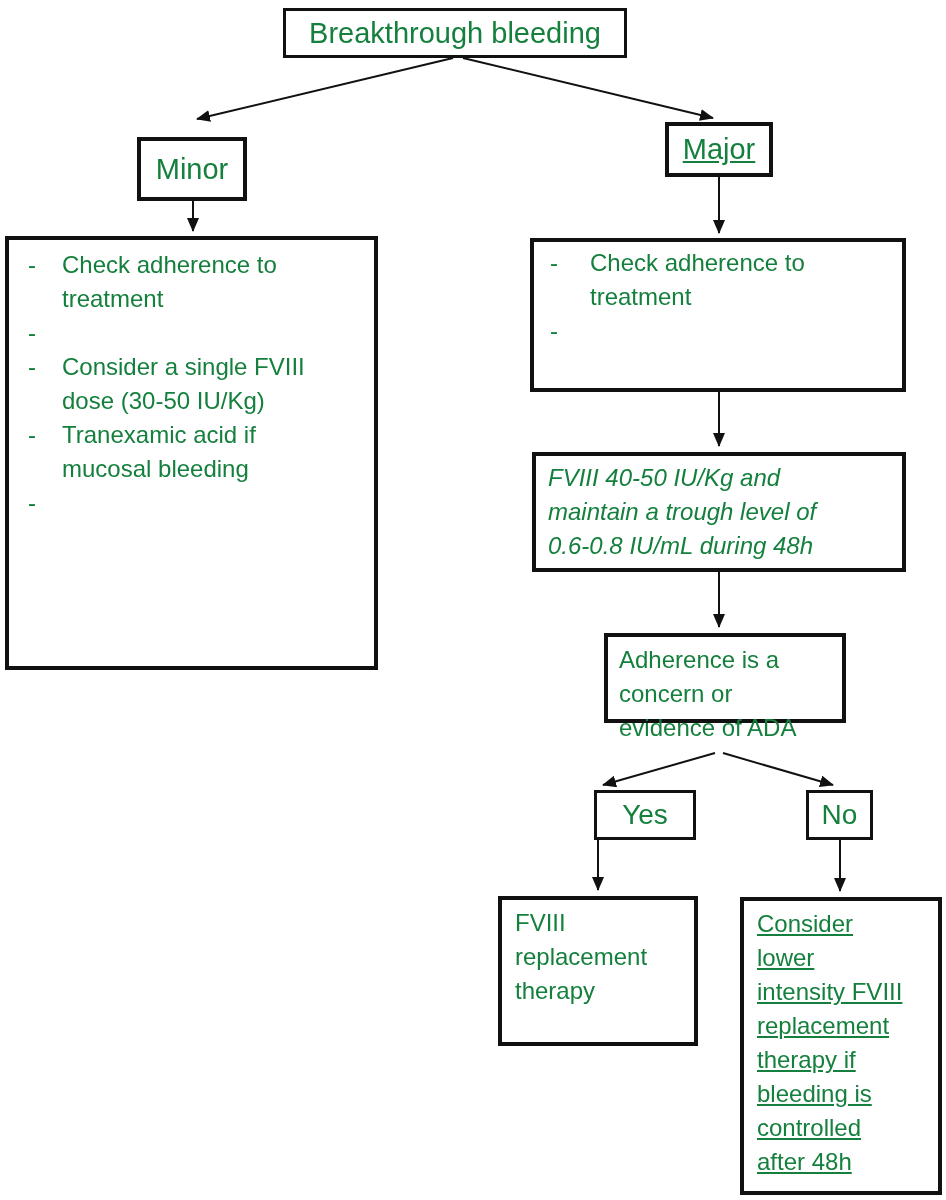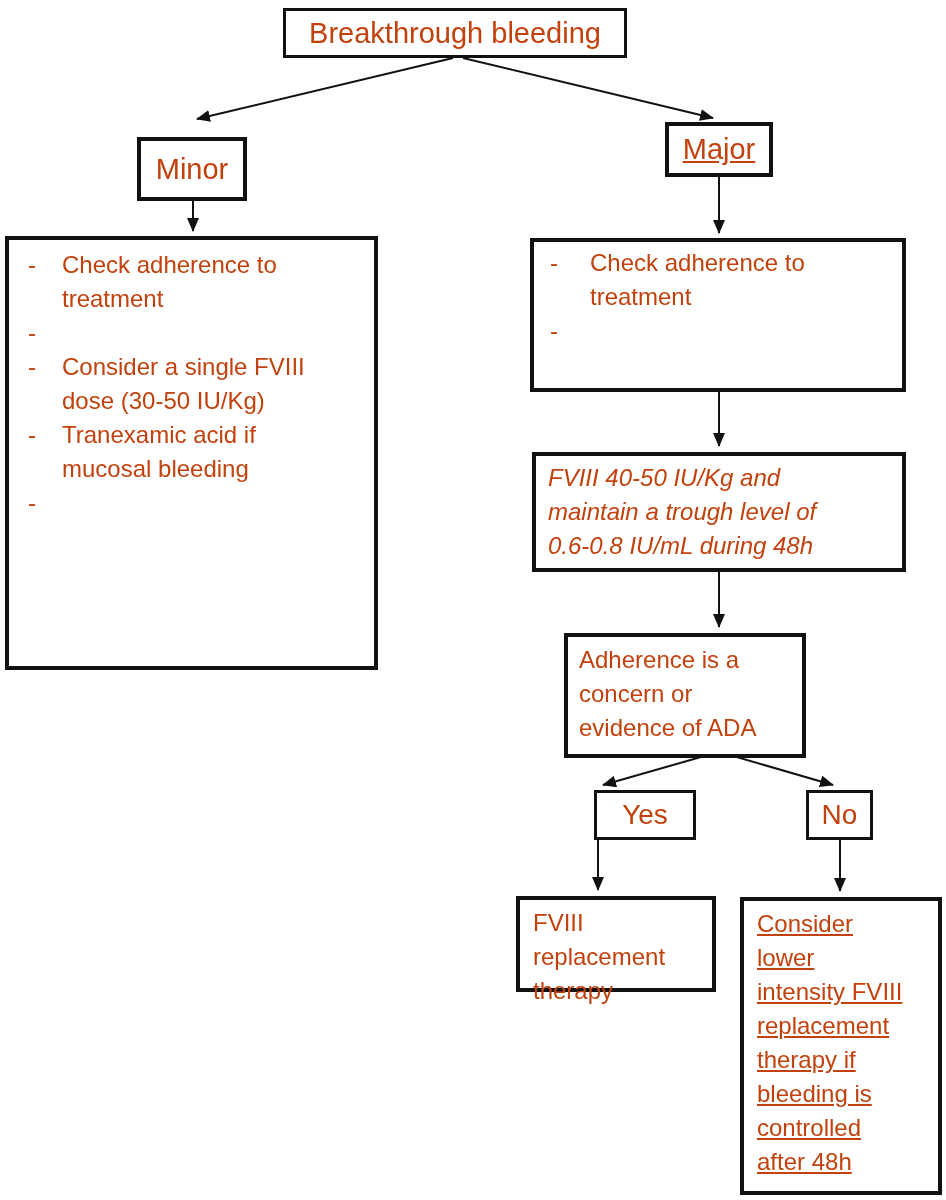--- a/index.html
+++ b/index.html
@@ -6,21 +6,21 @@
     margin: 0;
     padding: 0;
     background: #ffffff;
   }
   .stage {
     position: relative;
     width: 946px;
     height: 1200px;
     background: #ffffff;
     font-family: "Liberation Sans", sans-serif;
-    color: #c2410c;
+    color: #15803d;
   }
   .connectors {
     position: absolute;
     left: 0;
     top: 0;
     width: 946px;
     height: 1200px;
   }
   .node {
     position: absolute;
@@ -140,34 +140,34 @@
       </div>
     </div>
   </div>
 
   <div class="node body-node" style="left:532px; top:452px; width:374px; height:120px;">
     <div class="boxtext pad-dose">FVIII 40-50 IU/Kg and
 maintain a trough level of
 0.6-0.8 IU/mL during 48h</div>
   </div>
 
-  <div class="node body-node" style="left:564px; top:633px; width:242px; height:125px;">
+  <div class="node body-node" style="left:604px; top:633px; width:242px; height:90px;">
     <div class="boxtext pad-adh">Adherence is a
 concern or
 evidence of ADA</div>
   </div>
 
   <div class="node label-node thin small-label" style="left:578px; top:790px; width:102px; height:50px;margin-left:16px;">
     <span>Yes</span>
   </div>
   <div class="node label-node thin small-label" style="left:806px; top:790px; width:67px; height:50px;">
     <span>No</span>
   </div>
 
-  <div class="node body-node" style="left:516px; top:896px; width:200px; height:96px;">
+  <div class="node body-node" style="left:498px; top:896px; width:200px; height:150px;">
     <div class="boxtext pad-rep">FVIII
 replacement
 therapy</div>
   </div>
 
   <div class="node body-node" style="left:740px; top:897px; width:202px; height:298px;">
     <div class="boxtext pad-lower">Consider
 lower
 intensity FVIII
 replacement

